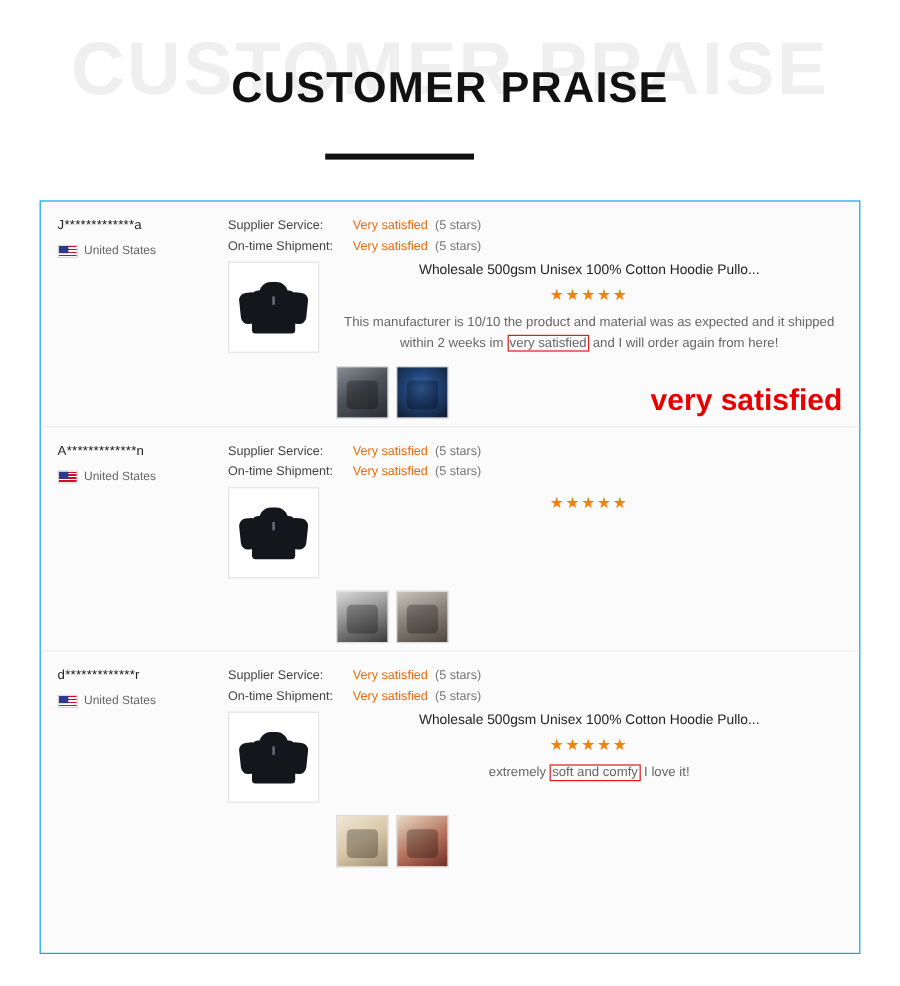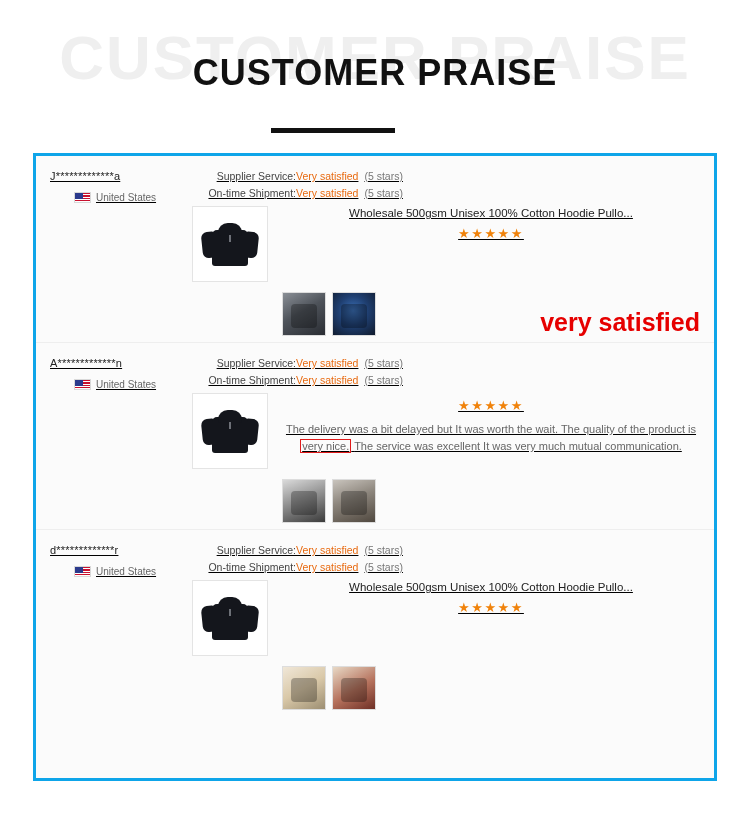--- a/index.html
+++ b/index.html
@@ -55,27 +55,26 @@
     left: 50%;
     transform: translateX(-50%);
     width: 124px;
     height: 5px;
     background: #111111;
   }
 
   
   .card {
     position: absolute;
-    top: 153px;
+    top: 167px;
     left: 33px;
     width: 684px;
     height: 628px;
     background: #fbfbfb;
-    border: 3px solid #0ea5e9;
-    text-decoration: underline;
+    border: 1px solid #0ea5e9;
   }
 
   .review {
     position: relative;
     padding: 12px 14px 6px 14px;
     border-bottom: 1px solid #eeeeee;
   }
   .review:last-child { border-bottom: none; }
 
   .review-row {
@@ -94,21 +93,20 @@
     color: #222222;
     letter-spacing: .2px;
     white-space: nowrap;
     overflow: hidden;
   }
   .reviewer-loc {
     margin-top: 10px;
     display: flex;
     align-items: center;
     gap: 5px;
-    margin-left: 24px;
   }
   .flag {
     width: 17px;
     height: 11px;
     position: relative;
     overflow: hidden;
     background: #ffffff;
     border: 1px solid #d9d9d9;
     flex: 0 0 auto;
   }
@@ -141,21 +139,20 @@
   .ratings {
     font-size: 10.5px;
     line-height: 17px;
     color: #555555;
   }
   .rating-line { display: flex; }
   .rating-label {
     width: 104px;
     flex: 0 0 104px;
     color: #444444;
-    text-align: right;
   }
   .rating-value {
     color: #e86a10;
     margin-right: 6px;
   }
   .rating-stars-text { color: #777777; }
 
   .body-row {
     display: flex;
     margin-top: 4px;
@@ -328,20 +325,25 @@
                 <span class="sleeve-l"></span>
                   <span class="sleeve-r"></span>
                 <span class="torso"></span>
                   <span class="hood"></span>
                   <span class="string"></span>
               </span>
             </div>
             <div class="text-col">
               <div class="product-title">Wholesale 500gsm Unisex 100% Cotton Hoodie Pullo...</div>
               <div class="stars">★★★★★</div>
+              <div class="review-text">
+                <span>This manufacturer is 10/10 the product and material was as expected and it shipped within 2 weeks im</span>
+                <span class="hl">very satisfied</span>
+                <span>and I will order again from here!</span>
+              </div>
             </div>
           </div>
           <div class="media-row">
             <div class="media m-a">
                 <span class="shape"></span>
               </div>
             <div class="media m-b">
                 <span class="shape"></span>
               </div>
           </div>
@@ -380,25 +382,20 @@
               <span class="hoodie">
                 <span class="sleeve-l"></span>
                   <span class="sleeve-r"></span>
                 <span class="torso"></span>
                   <span class="hood"></span>
                   <span class="string"></span>
               </span>
             </div>
             <div class="text-col">
               <div class="stars">★★★★★</div>
-              <div class="review-text">
-                <span>The delivery was a bit delayed but It was worth the wait. The quality of the product is</span>
-                <span class="hl">very nice.</span>
-                <span>The service was excellent It was very much mutual communication.</span>
-              </div>
             </div>
           </div>
           <div class="media-row">
             <div class="media m-c">
                 <span class="shape"></span>
               </div>
             <div class="media m-d">
                 <span class="shape"></span>
               </div>
           </div>
@@ -437,20 +434,25 @@
                 <span class="sleeve-l"></span>
                   <span class="sleeve-r"></span>
                 <span class="torso"></span>
                   <span class="hood"></span>
                   <span class="string"></span>
               </span>
             </div>
             <div class="text-col">
               <div class="product-title">Wholesale 500gsm Unisex 100% Cotton Hoodie Pullo...</div>
               <div class="stars">★★★★★</div>
+              <div class="review-text">
+                <span>extremely</span>
+                <span class="hl">soft and comfy</span>
+                <span>I love it!</span>
+              </div>
             </div>
           </div>
           <div class="media-row">
             <div class="media m-e">
                 <span class="shape"></span>
               </div>
             <div class="media m-f">
                 <span class="shape"></span>
               </div>
           </div>

